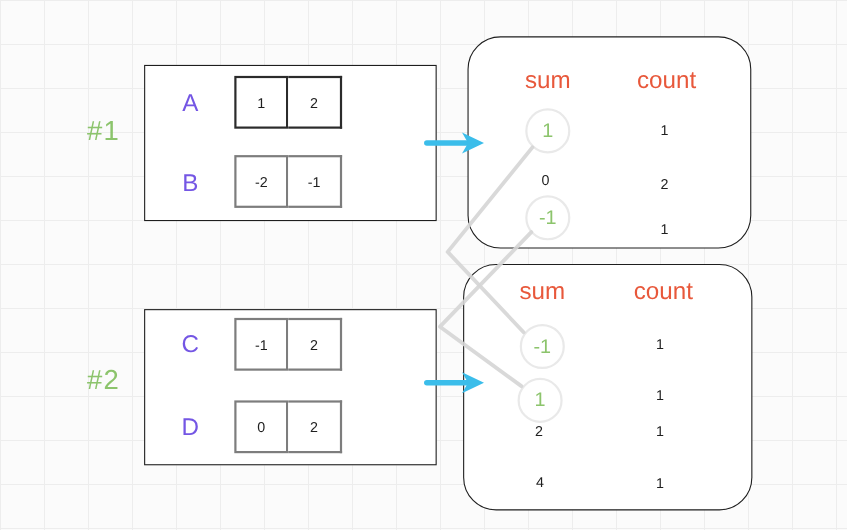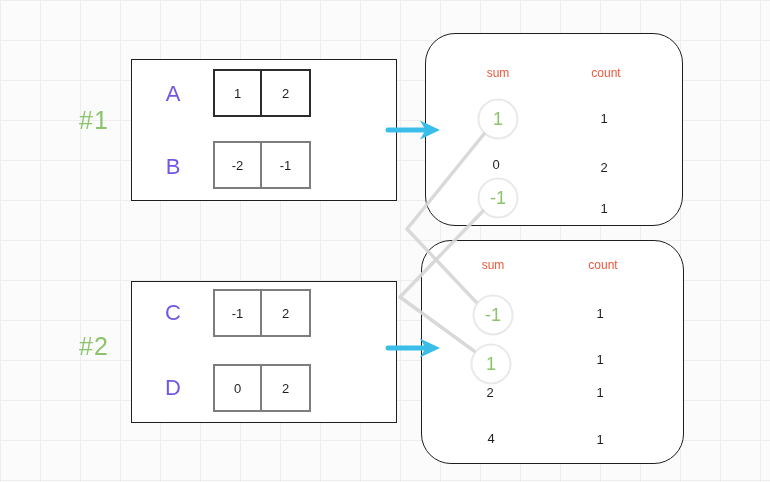--- a/index.html
+++ b/index.html
@@ -66,21 +66,21 @@
     border: 2px solid #2b2b2b;
     background: #fff;
     box-sizing: border-box;
   }
   .cell + .cell { border-left: none; }
   .cellpair.gray .cell { border-color: var(--gray-border); border-width: 2.5px; }
   .cellpair.gray .cell + .cell { border-left: none; }
 
   .hdr {
     color: var(--header);
-    font-size: 12px;
+    font-size: 22px;
     white-space: nowrap;
     text-align: center;
   }
   .val {
     font-size: 13px;
     color: var(--ink);
     white-space: nowrap;
   }
   .sum-circle {
     width: 41px;

